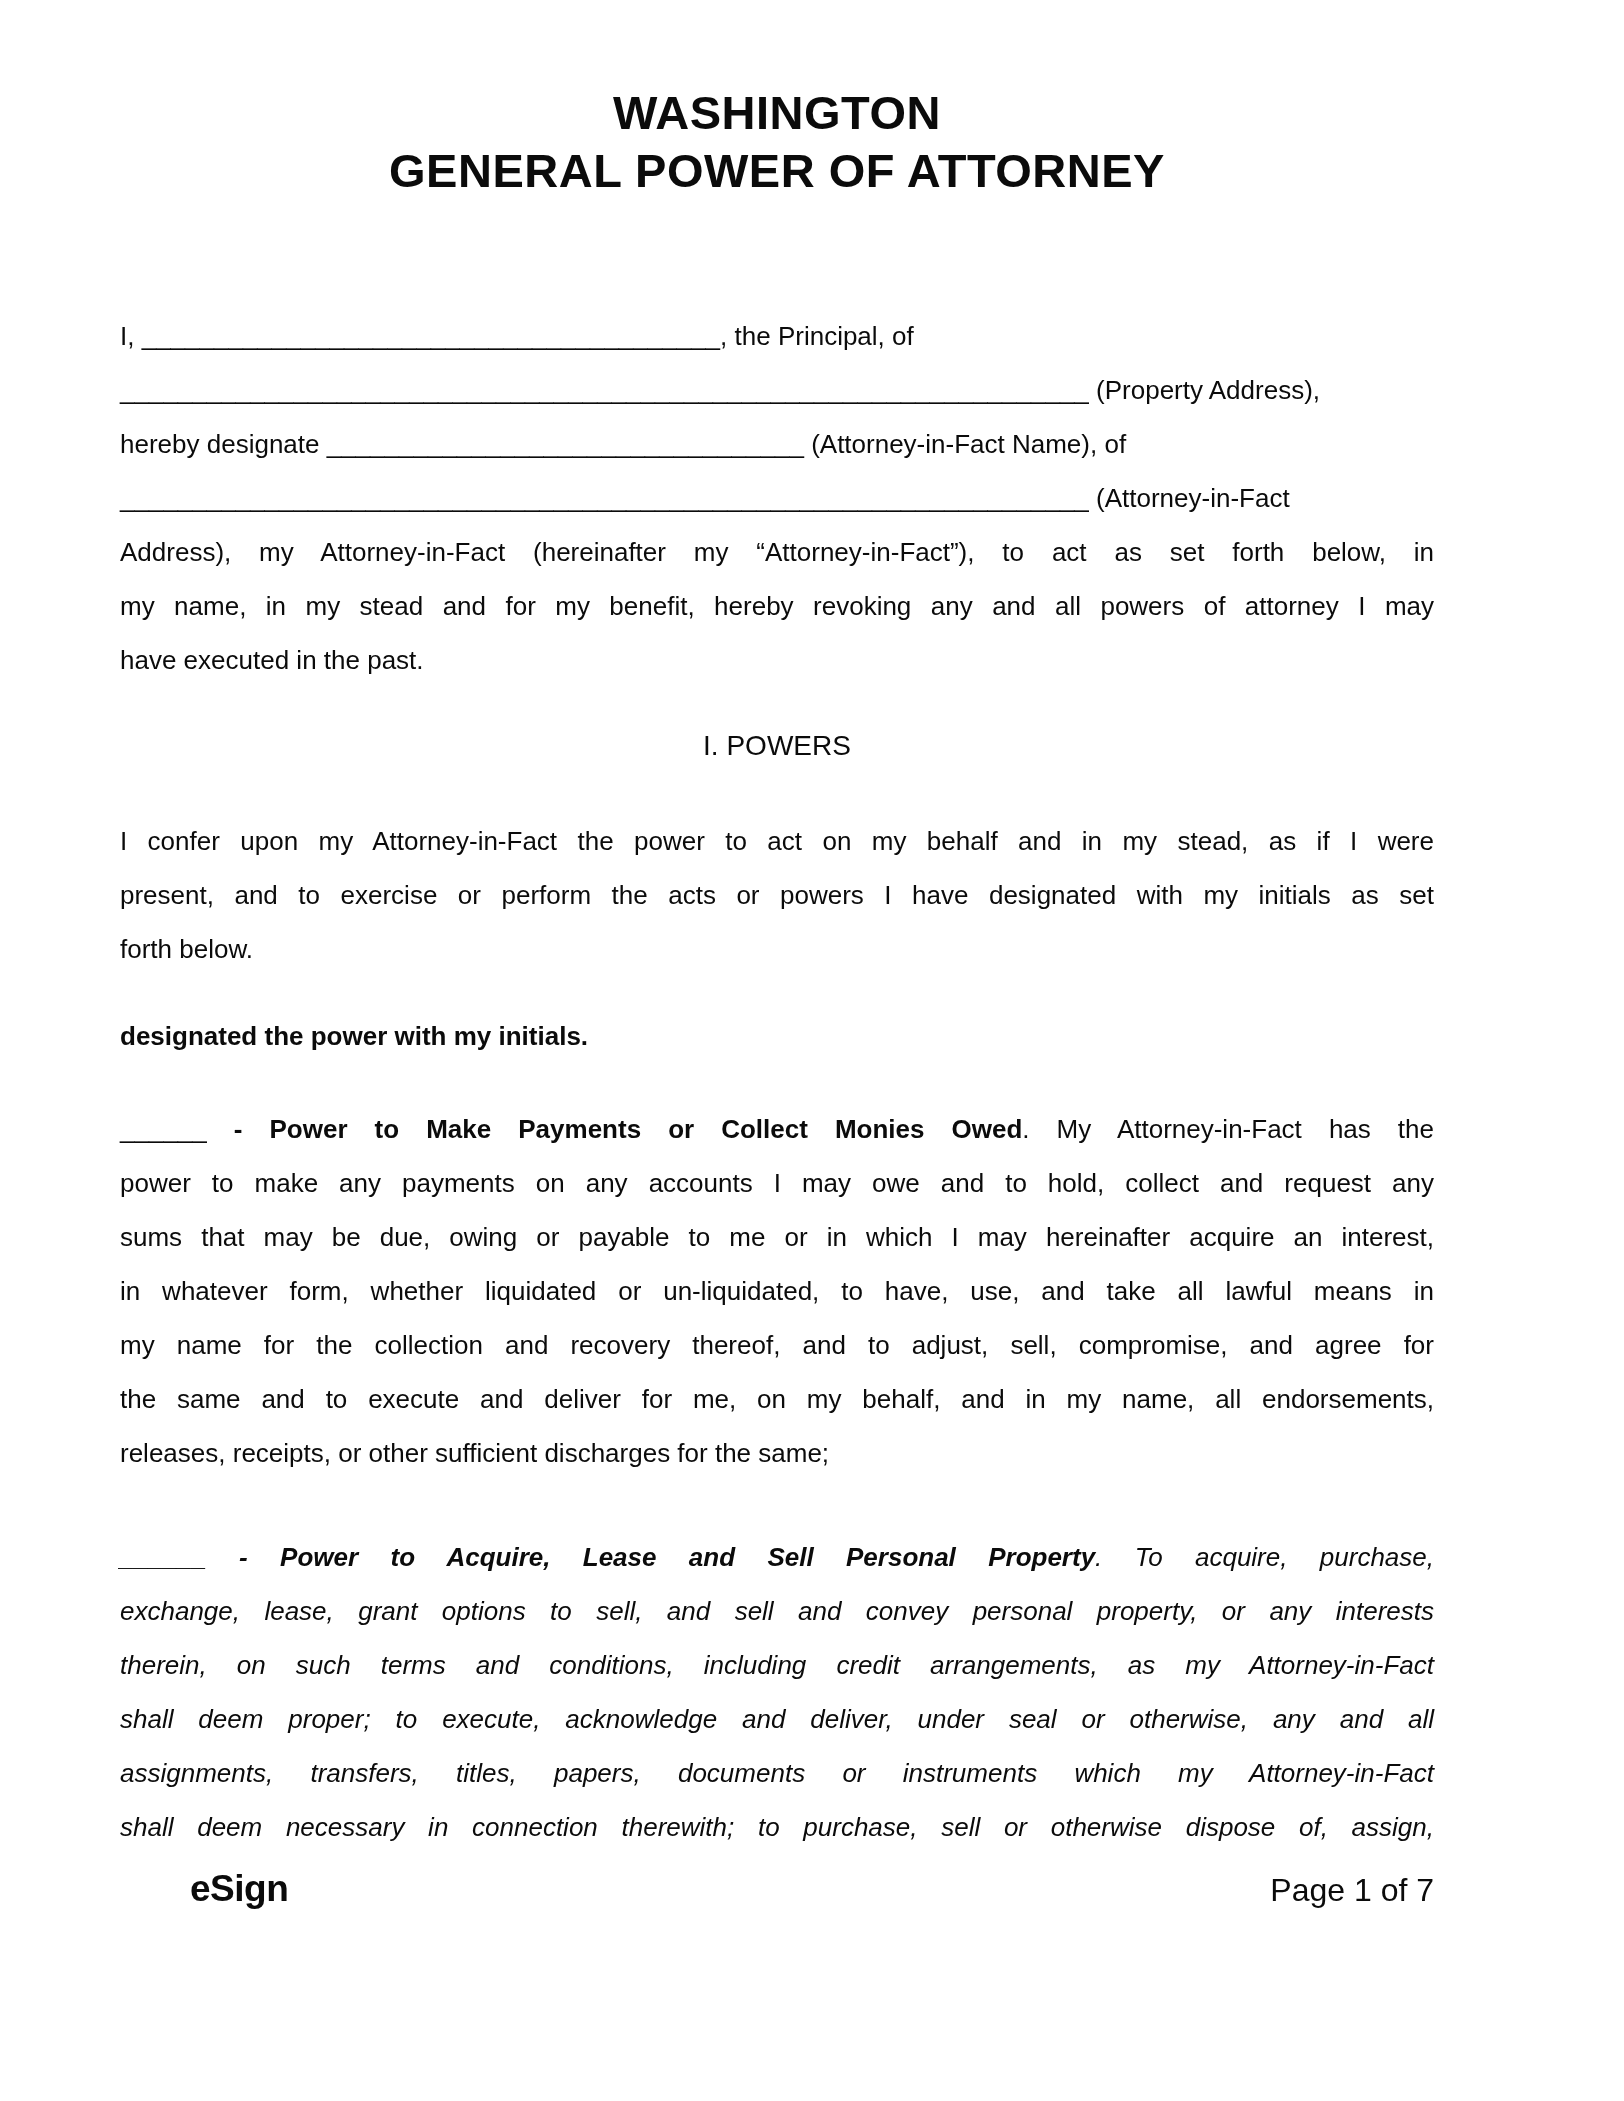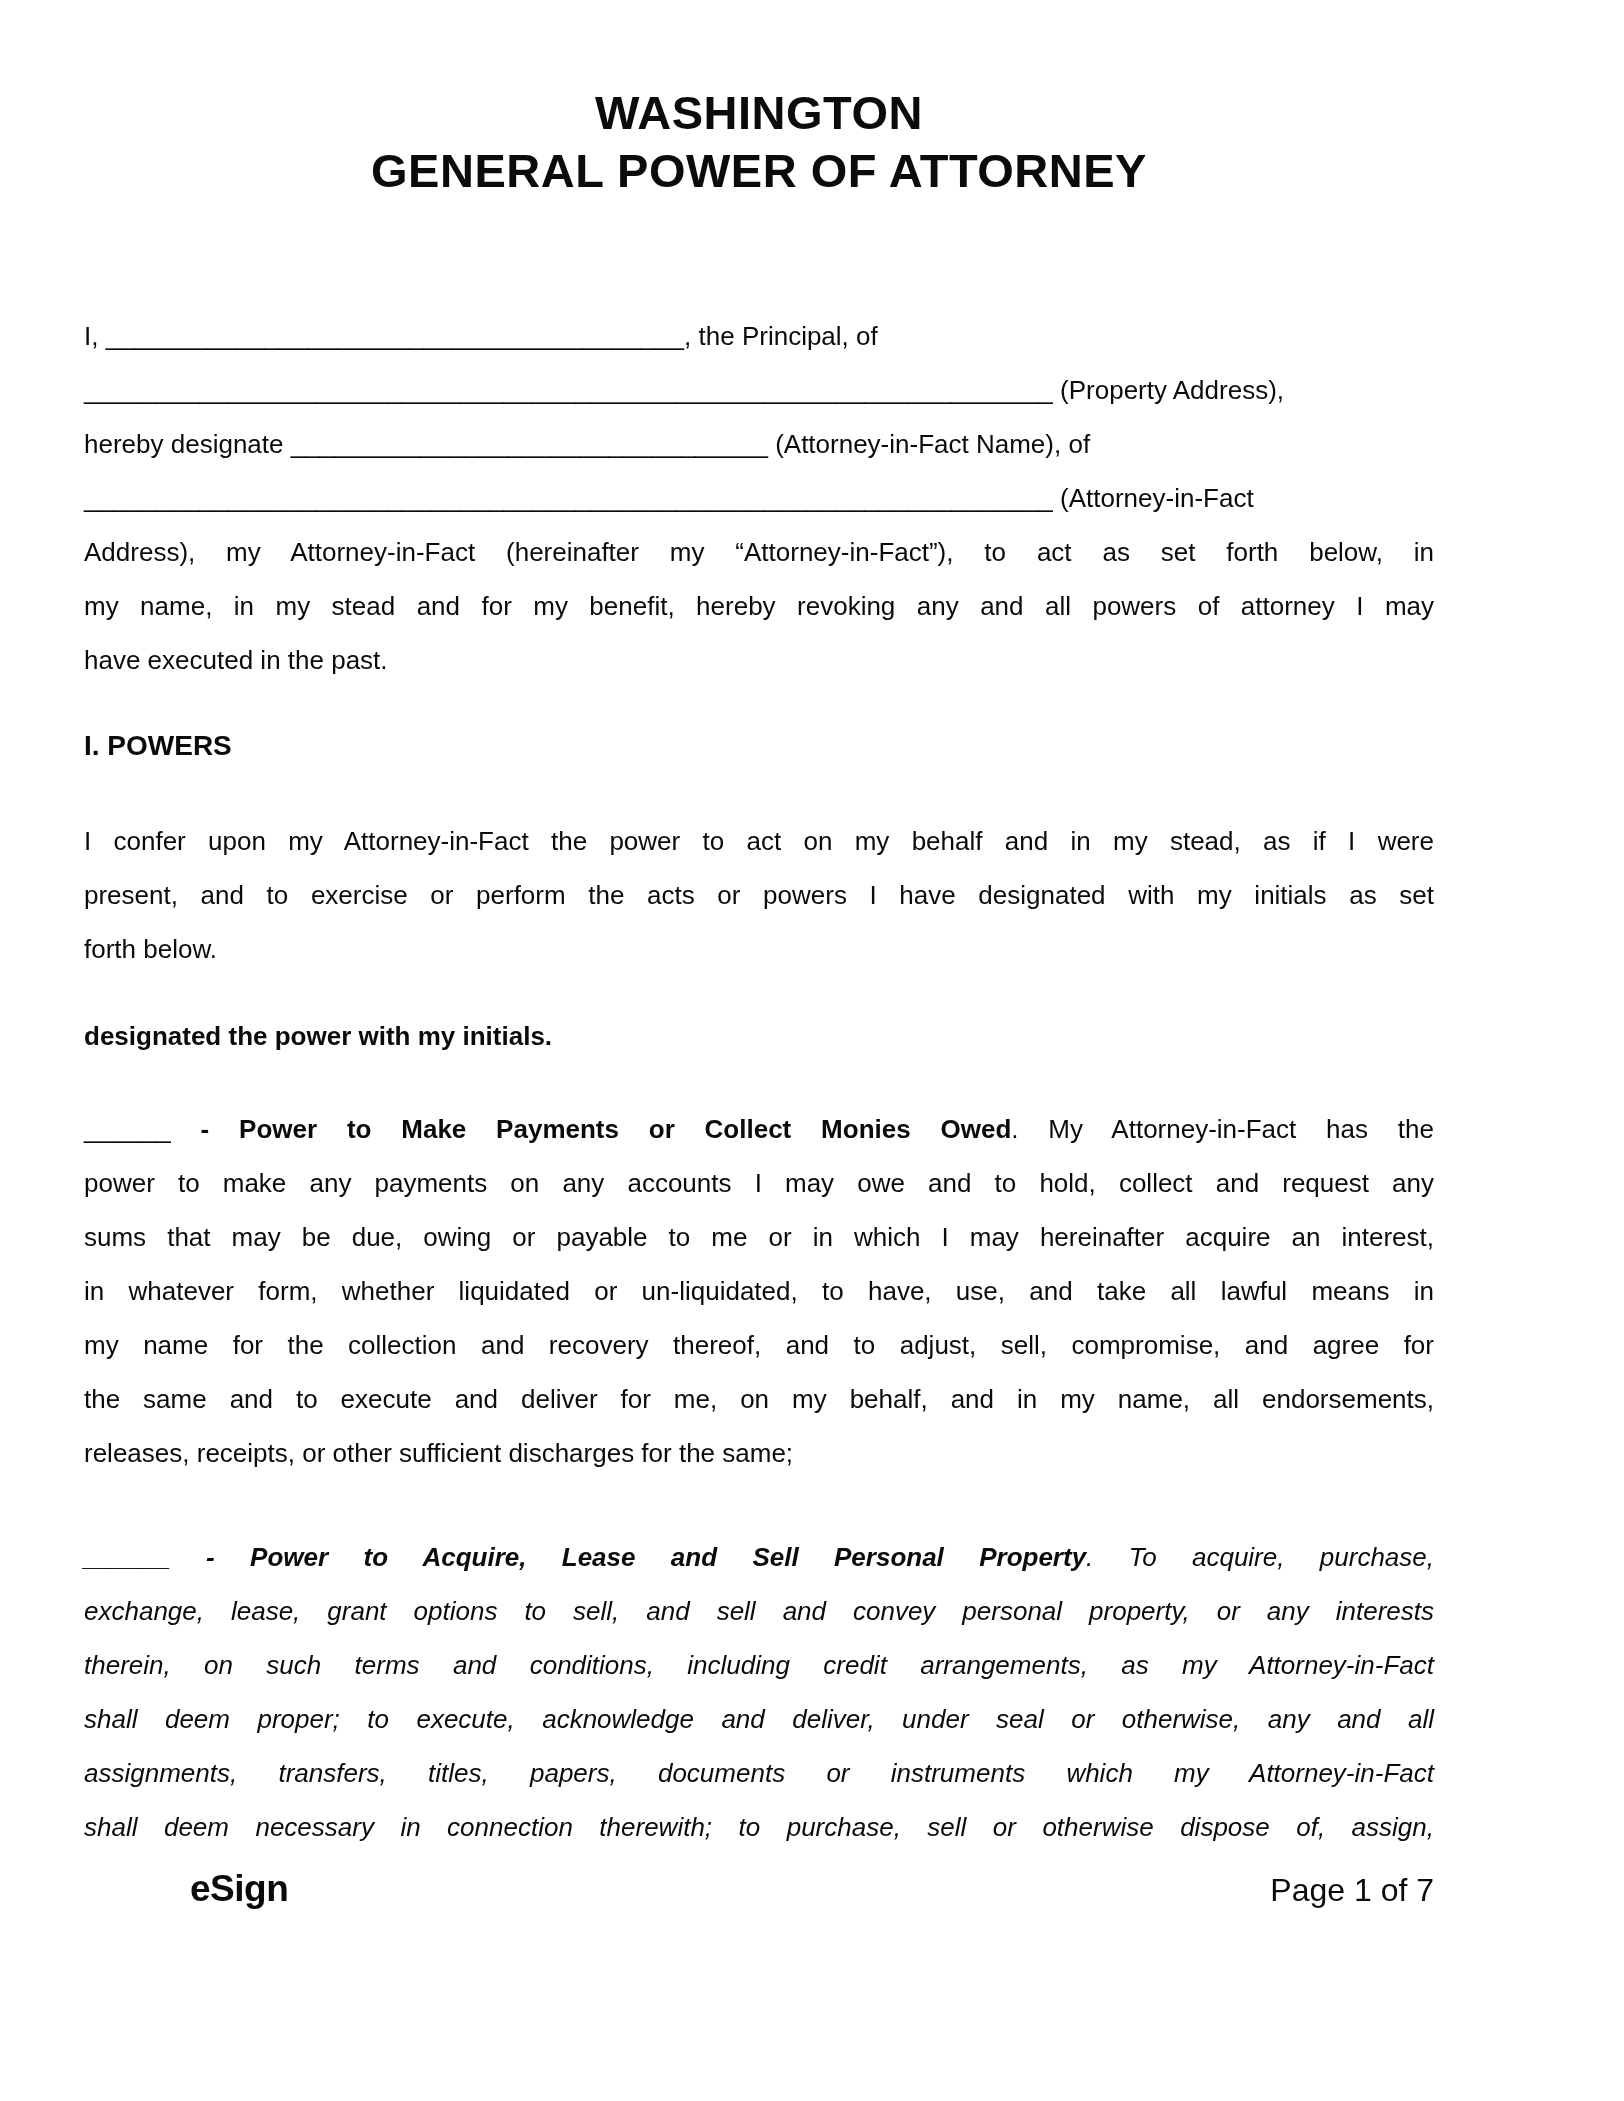--- a/index.html
+++ b/index.html
@@ -3,45 +3,45 @@
 <meta charset="utf-8">
 <style>
   html, body { margin: 0; padding: 0; background: #e8e8e8; }
   .page {
     position: relative;
     width: 1624px;
     height: 2101px;
     margin: 0 auto;
     background: #ffffff;
     box-sizing: border-box;
-    padding: 84px 190px 0 84px;
+    padding: 84px 190px 0 120px;
     font-family: "Liberation Sans", "DejaVu Sans", sans-serif;
     color: #0b0b0b;
     overflow: hidden;
   }
   .doc-title {
     text-align: center;
     font-size: 47px;
     line-height: 58px;
     font-weight: bold;
     letter-spacing: 0.5px;
   }
   .para { font-size: 26px; line-height: 54px; }
   .para .line { text-align-last: justify; text-justify: inter-word; }
   .para .line.end { text-align-last: left; }
   .seg { white-space: pre-wrap; }
   .seg.b { font-weight: bold; }
   .seg.u { text-decoration: underline; text-underline-offset: 5px; text-decoration-thickness: 3px; }
   .opening        { margin-top: 109px; }
   .section-heading {
     margin: 32px 0 0 0;
-    text-align: left;
+    text-align: center;
     font-size: 28px;
     line-height: 54px;
-    font-weight: bold;
+    font-weight: normal;
   }
   .powers-intro   { margin-top: 41px; }
   .initials-warning { margin-top: 33px; font-weight: bold; }
   .power-payments { margin-top: 39px; }
   .power-personal { margin-top: 50px; font-style: italic; }
   .footer {
     position: absolute;
     left: 190px;
     right: 190px;
     top: 1868px;

